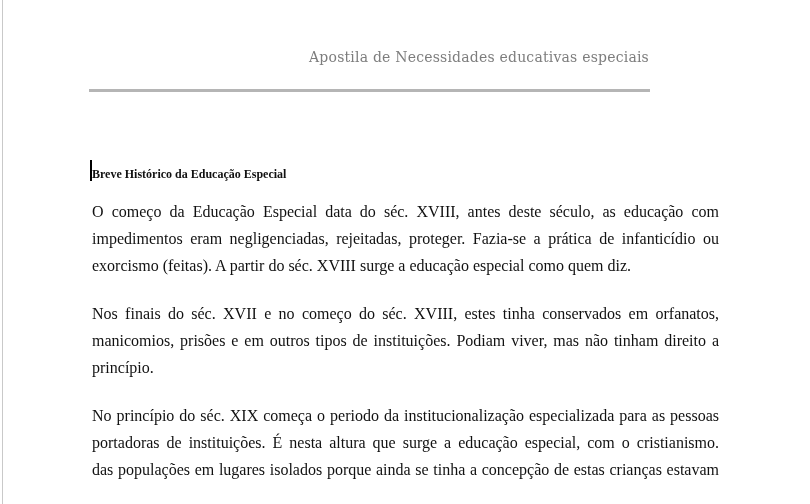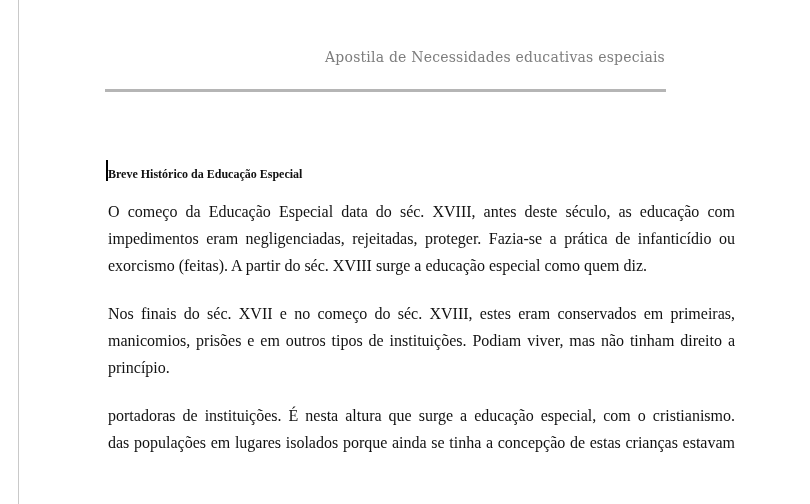--- a/index.html
+++ b/index.html
@@ -3,21 +3,21 @@
 <meta charset="utf-8">
 <style>
   html, body { margin: 0; padding: 0; }
   body {
     width: 810px; height: 504px;
     background: #ffffff;
     overflow: hidden;
     position: relative;
     font-family: "Liberation Serif", serif;
   }
-  .page { position: absolute; inset: 0; background: #ffffff; margin-left: 16px; }
+  .page { position: absolute; inset: 0; background: #ffffff; }
 
   .page-edge {
     position: absolute; left: 2px; top: 0; width: 1px; height: 504px;
     background: #c9c9c9;
   }
 
   .hdr {
     position: absolute; left: 89px; top: 47px; width: 560px;
     text-align: right;
     font-family: "DejaVu Serif", serif;
@@ -74,26 +74,27 @@
 
     <div class="heading">Breve Histórico da Educação Especial</div>
 
     <div class="para">
       <div class="line just">O começo da Educação Especial data do séc. XVIII, antes deste século, as educação com</div>
       <div class="line just">impedimentos eram negligenciadas, rejeitadas, proteger. Fazia-se a prática de infanticídio ou</div>
       <div class="line">exorcismo (feitas). A partir do séc. XVIII surge a educação especial como quem diz.</div>
     </div>
 
     <div class="para">
-      <div class="line just">Nos finais do séc. XVII e no começo do séc. XVIII, estes eram conservados em primeiras,</div>
+      <div class="line just">Nos finais do séc. XVII e no começo do séc. XVIII, estes tinha conservados em orfanatos,</div>
       <div class="line just">manicomios, prisões e em outros tipos de instituições. Podiam viver, mas não tinham direito a</div>
       <div class="line">princípio.</div>
     </div>
 
     <div class="para">
+      <div class="line just">No princípio do séc. XIX começa o periodo da institucionalização especializada para as pessoas</div>
       <div class="line just">portadoras de instituições. É nesta altura que surge a educação especial, com o cristianismo.</div>
       <div class="line just">das populações em lugares isolados porque ainda se tinha a concepção de estas crianças estavam</div>
     </div>
 
   </div>
 
   <div class="caret"></div>
 
 </div>
 

